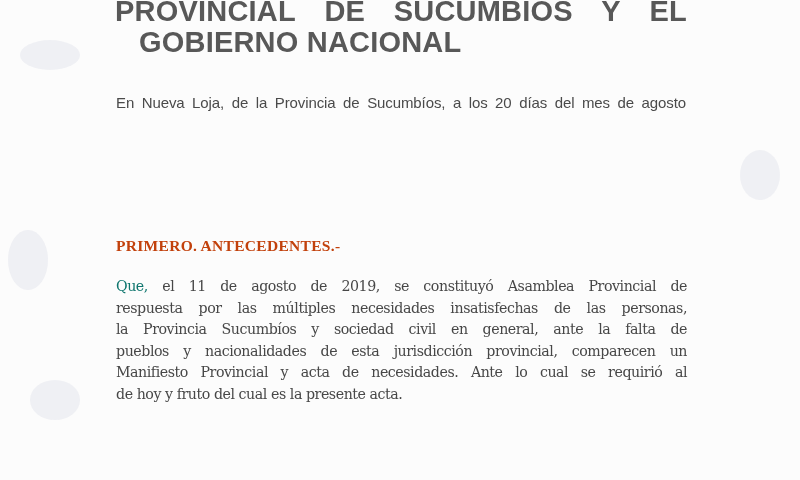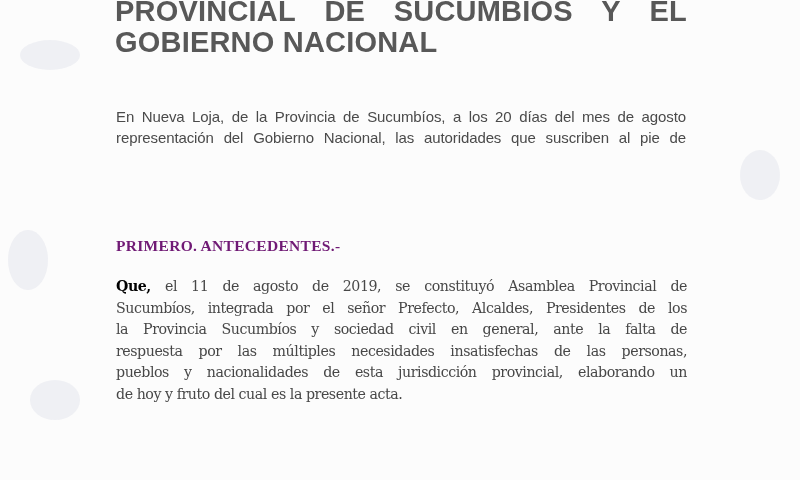--- a/index.html
+++ b/index.html
@@ -35,25 +35,26 @@
       color: #585858;
       letter-spacing: 0.2px;
     }
     .title .line1 {
       display: flex;
       justify-content: space-between;
       width: 572px;
     }
     .title .line2 {
       display: block;
+      margin-left: 24px;
     }
     .para1 {
       position: absolute;
       left: 116px;
-      top: 106px;
+      top: 92px;
       width: 570px;
       font-family: "Liberation Sans", sans-serif;
       font-size: 15px;
       line-height: 21px;
       color: #4a4a4a;
       text-align: justify;
       text-align-last: left;
       letter-spacing: -0.1px;
     }
     .para1 .ln {
@@ -66,21 +67,21 @@
       text-align-last: left;
     }
     .heading {
       position: absolute;
       left: 116px;
       top: 236px;
       font-family: "Liberation Serif", serif;
       font-weight: bold;
       font-size: 15.5px;
       line-height: 20px;
-      color: #701a75;
+      color: #c2410c;
       letter-spacing: 0.3px;
     }
     .para2 {
       position: absolute;
       left: 116px;
       top: 276px;
       width: 571px;
       font-family: "DejaVu Serif", serif;
       font-size: 14.2px;
       line-height: 21.6px;
@@ -90,22 +91,22 @@
     .para2 .ln {
       display: block;
       text-align: justify;
       text-align-last: justify;
       white-space: nowrap;
     }
     .para2 .ln.last {
       text-align-last: left;
     }
     .para2 .bold {
-      font-weight: bold;
-      color: #000000;
+      font-weight: normal;
+      color: #0f766e;
     }
   </style>
 </head>
 <body>
 
 <div class="page">
 
   <div class="speck" style="left:20px;top:40px;width:60px;height:30px;"></div>
   <div class="speck" style="left:8px;top:230px;width:40px;height:60px;"></div>
   <div class="speck" style="left:30px;top:380px;width:50px;height:40px;"></div>
@@ -117,27 +118,26 @@
       <span>DE</span>
       <span>SUCUMBÍOS</span>
       <span>Y</span>
       <span>EL</span>
     </span>
     <span class="line2">GOBIERNO NACIONAL</span>
   </div>
 
   <div class="para1">
     <span class="ln">En Nueva Loja, de la Provincia de Sucumbíos, a los 20 días del mes de agosto</span>
-    <span class="ln">representación del Gobierno Nacional, las autoridades que suscriben al pie de</span>
   </div>
 
   <div class="heading">PRIMERO. ANTECEDENTES.-</div>
 
   <div class="para2">
     <span class="ln"><span class="bold">Que,</span><span> el 11 de agosto de 2019, se constituyó Asamblea Provincial de</span></span>
-    <span class="ln">Sucumbíos, integrada por el señor Prefecto, Alcaldes, Presidentes de los</span>
+    <span class="ln">respuesta por las múltiples necesidades insatisfechas de las personas,</span>
     <span class="ln">la Provincia Sucumbíos y sociedad civil en general, ante la falta de</span>
-    <span class="ln">respuesta por las múltiples necesidades insatisfechas de las personas,</span>
-    <span class="ln">pueblos y nacionalidades de esta jurisdicción provincial, elaborando un</span>
+    <span class="ln">pueblos y nacionalidades de esta jurisdicción provincial, comparecen un</span>
+    <span class="ln">Manifiesto Provincial y acta de necesidades. Ante lo cual se requirió al</span>
     <span class="ln last">de hoy y fruto del cual es la presente acta.</span>
   </div>
 
 </div>
 
 </body></html>

